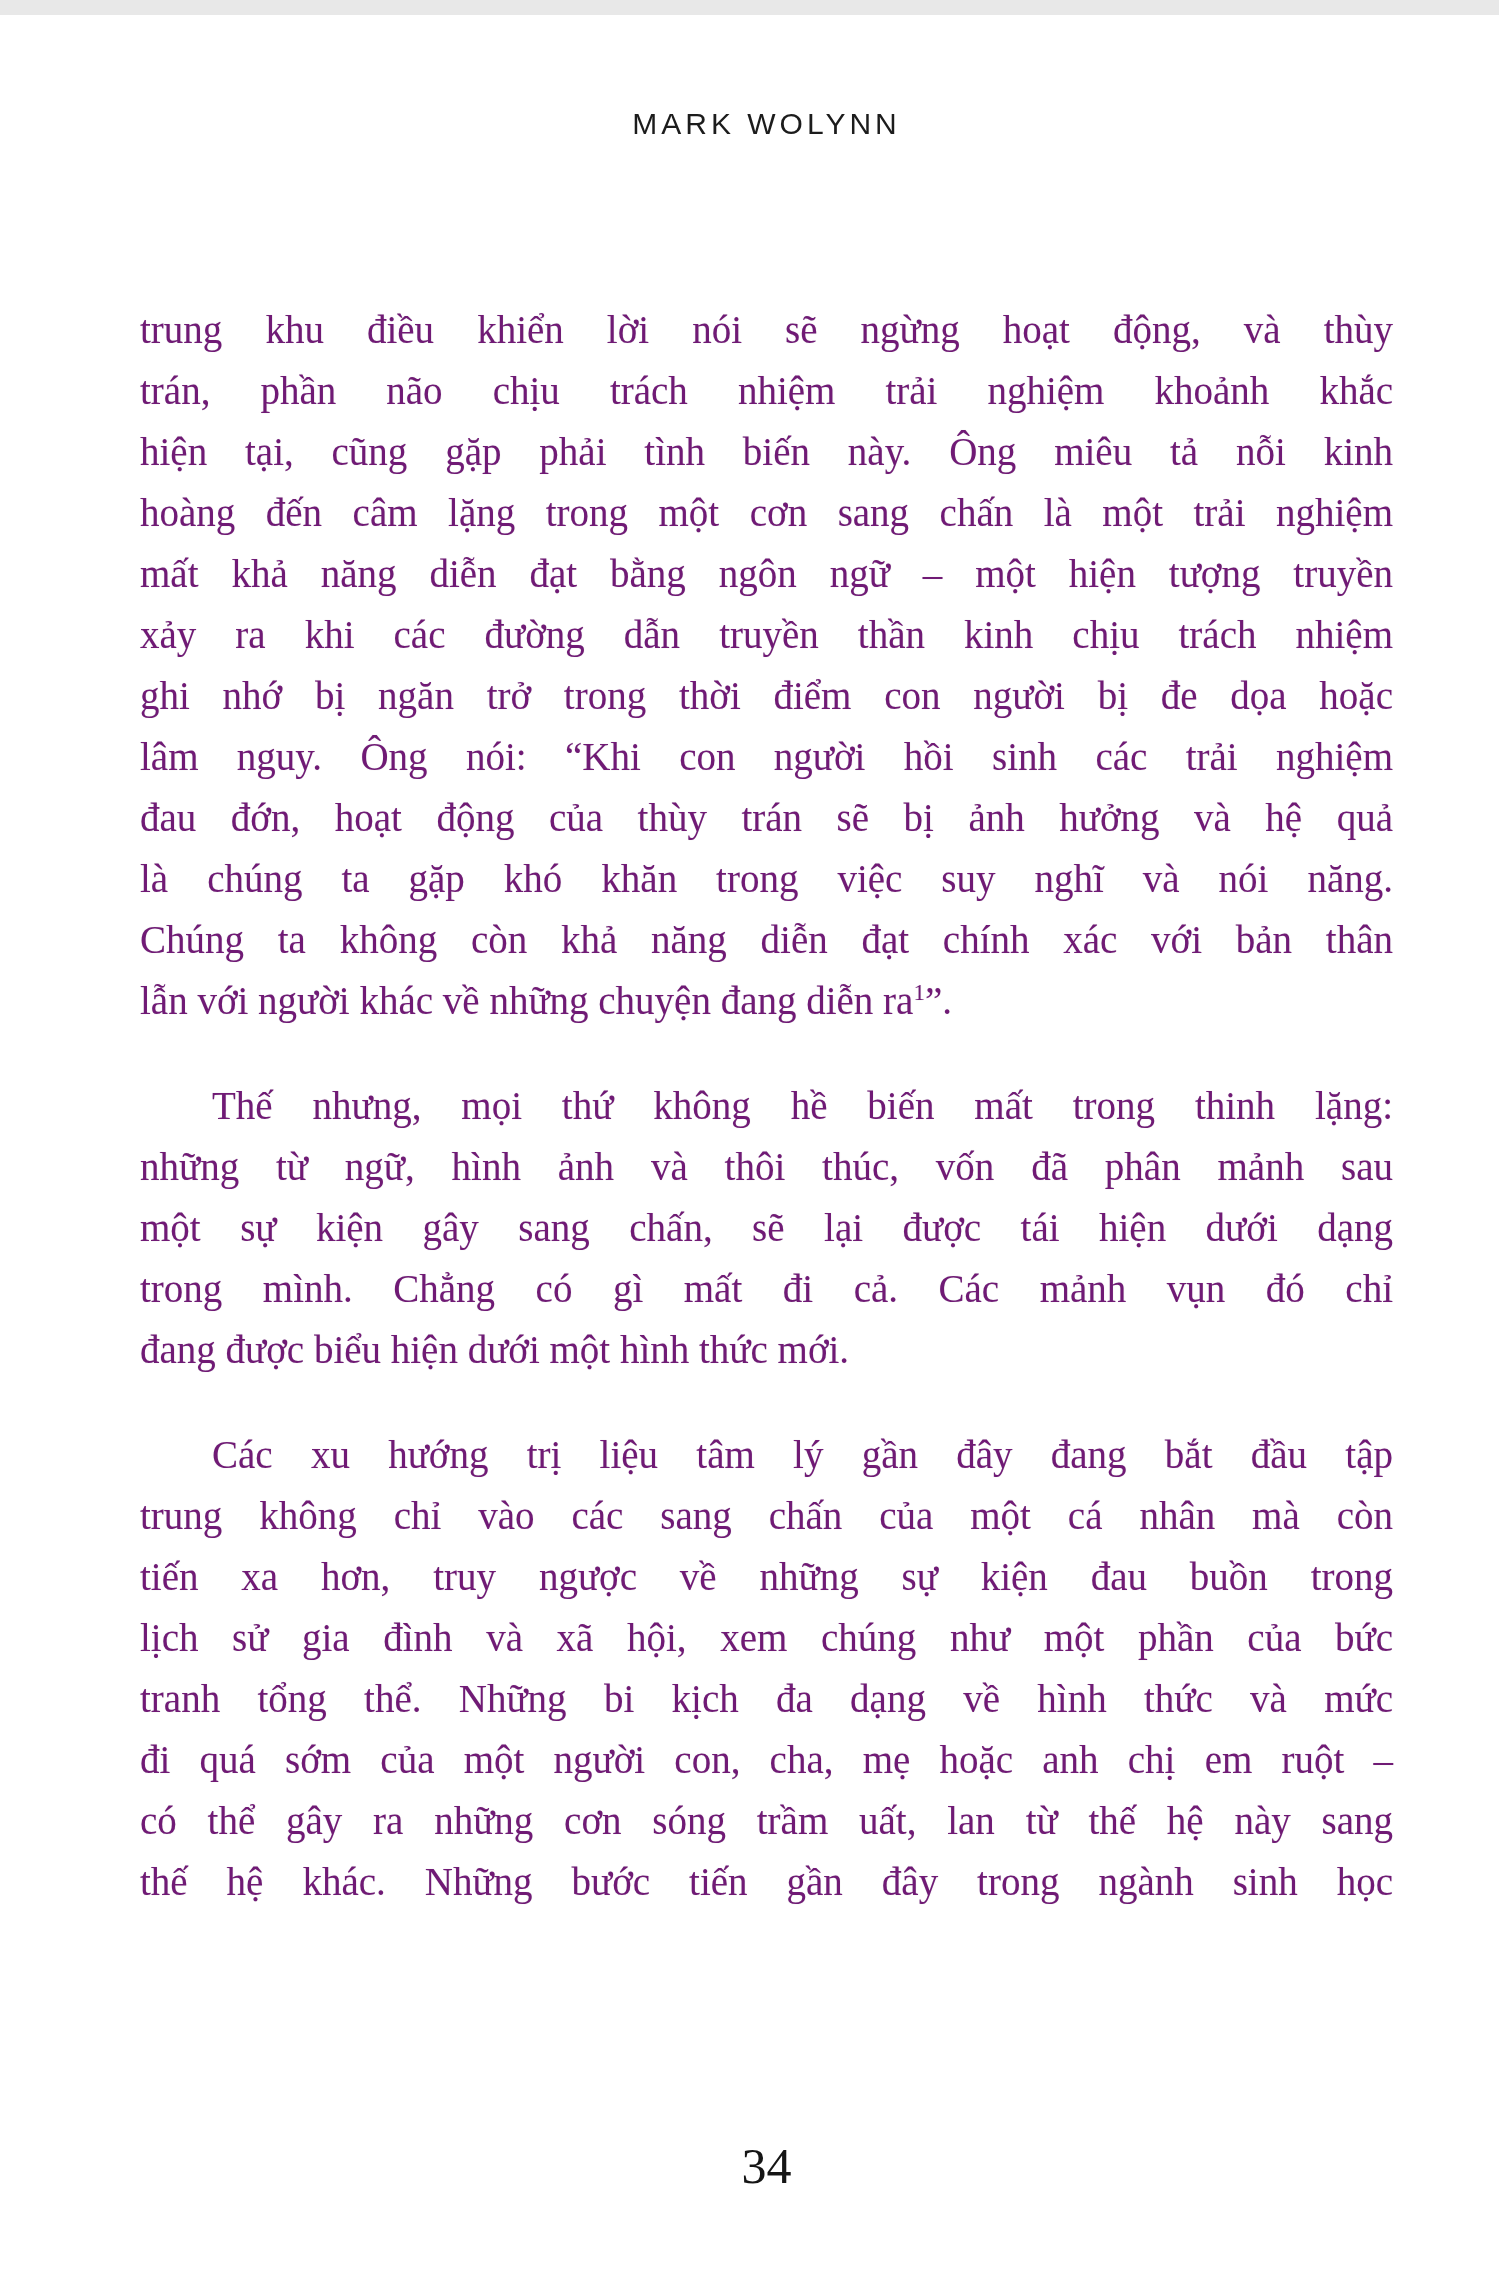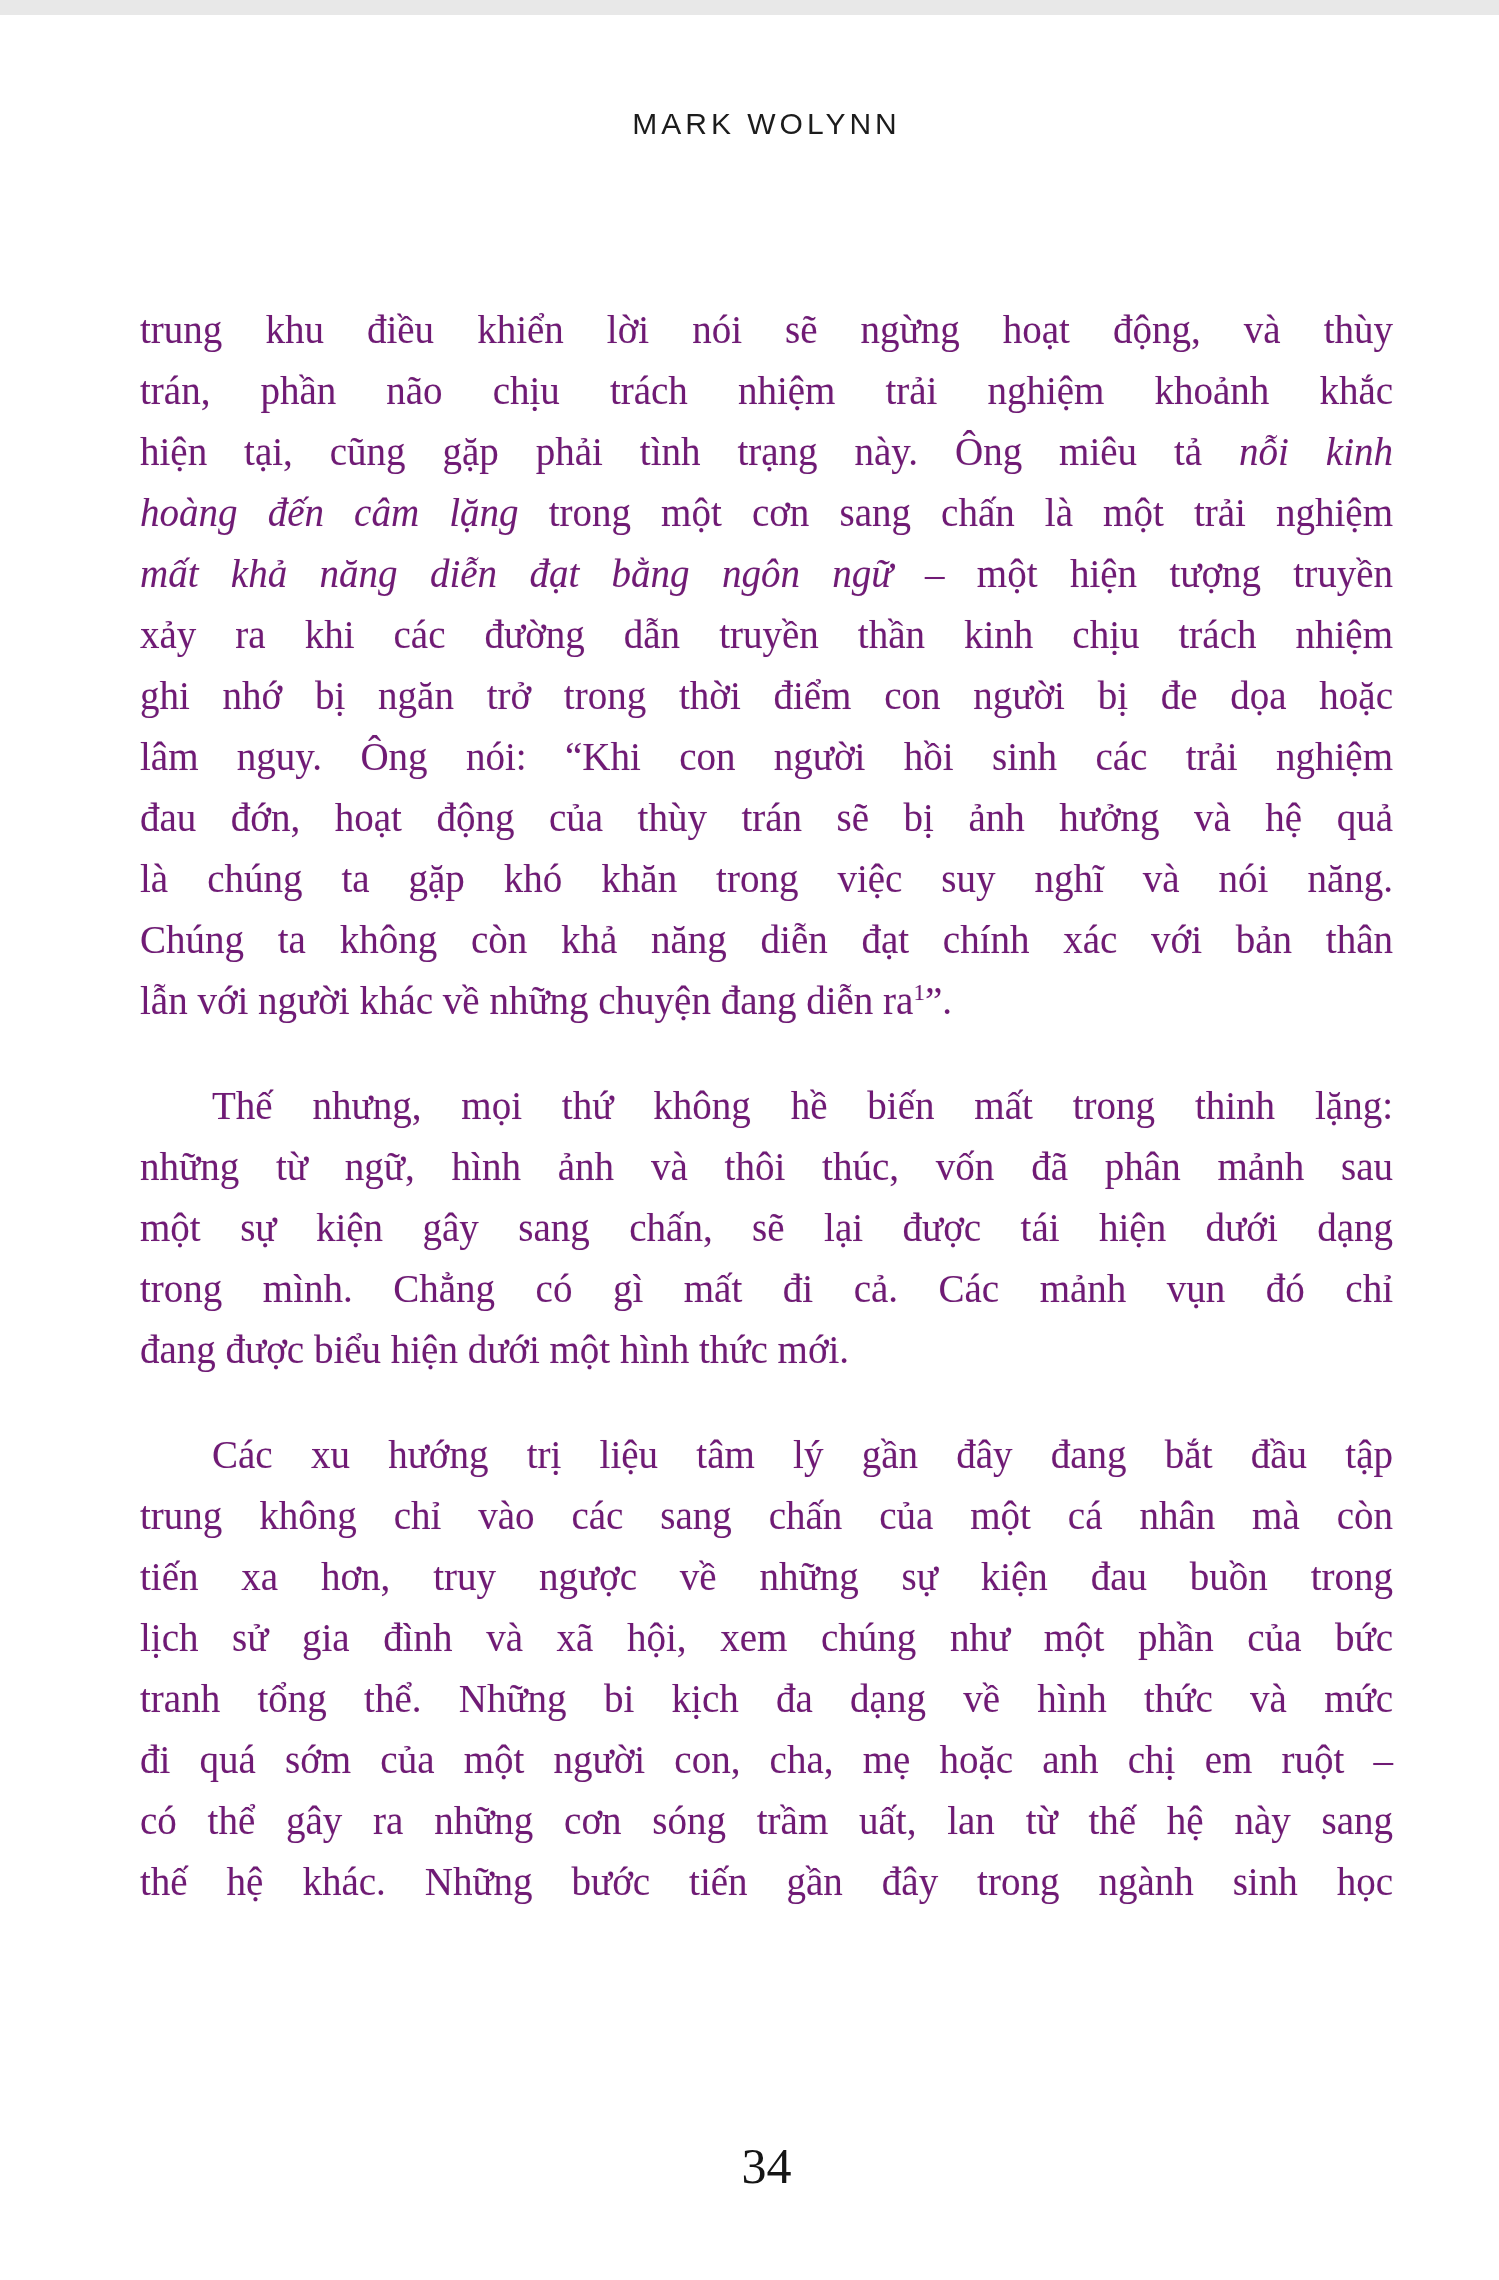--- a/index.html
+++ b/index.html
@@ -36,21 +36,21 @@
   }
   .para + .para { margin-top: 44px; }
   .line {
     line-height: 61px;
     height: 61px;
     text-align: justify;
     text-align-last: justify;
   }
   .line.end { text-align-last: left; }
   .line.indent { text-indent: 72px; }
-  .it { font-style: italic; }
+  .it { }
   .sup {
     font-size: 23px;
     vertical-align: super;
     line-height: 0;
   }
   .page-number {
     position: absolute;
     top: 2122px;
     left: 140px;
     width: 1253px;
@@ -63,21 +63,21 @@
 </head>
 <body>
 
 <div class="page">
   <div class="running-head">MARK WOLYNN</div>
 
   <div class="body-text">
       <div class="para">
         <div class="line"><span>trung khu điều khiển lời nói sẽ ngừng hoạt động, và thùy</span></div>
         <div class="line"><span>trán, phần não chịu trách nhiệm trải nghiệm khoảnh khắc</span></div>
-        <div class="line"><span>hiện tại, cũng gặp phải tình trạng này. Ông miêu tả </span><span class="it">nỗi kinh</span></div>
+        <div class="line"><span>hiện tại, cũng gặp phải tình biến này. Ông miêu tả </span><span class="it">nỗi kinh</span></div>
         <div class="line"><span class="it">hoàng đến câm lặng</span><span> trong một cơn sang chấn là một trải nghiệm</span></div>
         <div class="line"><span class="it">mất khả năng diễn đạt bằng ngôn ngữ</span><span> – một hiện tượng truyền</span></div>
         <div class="line"><span>xảy ra khi các đường dẫn truyền thần kinh chịu trách nhiệm</span></div>
         <div class="line"><span>ghi nhớ bị ngăn trở trong thời điểm con người bị đe dọa hoặc</span></div>
         <div class="line"><span>lâm nguy. Ông nói: “Khi con người hồi sinh các trải nghiệm</span></div>
         <div class="line"><span>đau đớn, hoạt động của thùy trán sẽ bị ảnh hưởng và hệ quả</span></div>
         <div class="line"><span>là chúng ta gặp khó khăn trong việc suy nghĩ và nói năng.</span></div>
         <div class="line"><span>Chúng ta không còn khả năng diễn đạt chính xác với bản thân</span></div>
         <div class="line end"><span>lẫn với người khác về những chuyện đang diễn ra</span><span class="sup">1</span><span>”.</span></div>
       </div>

